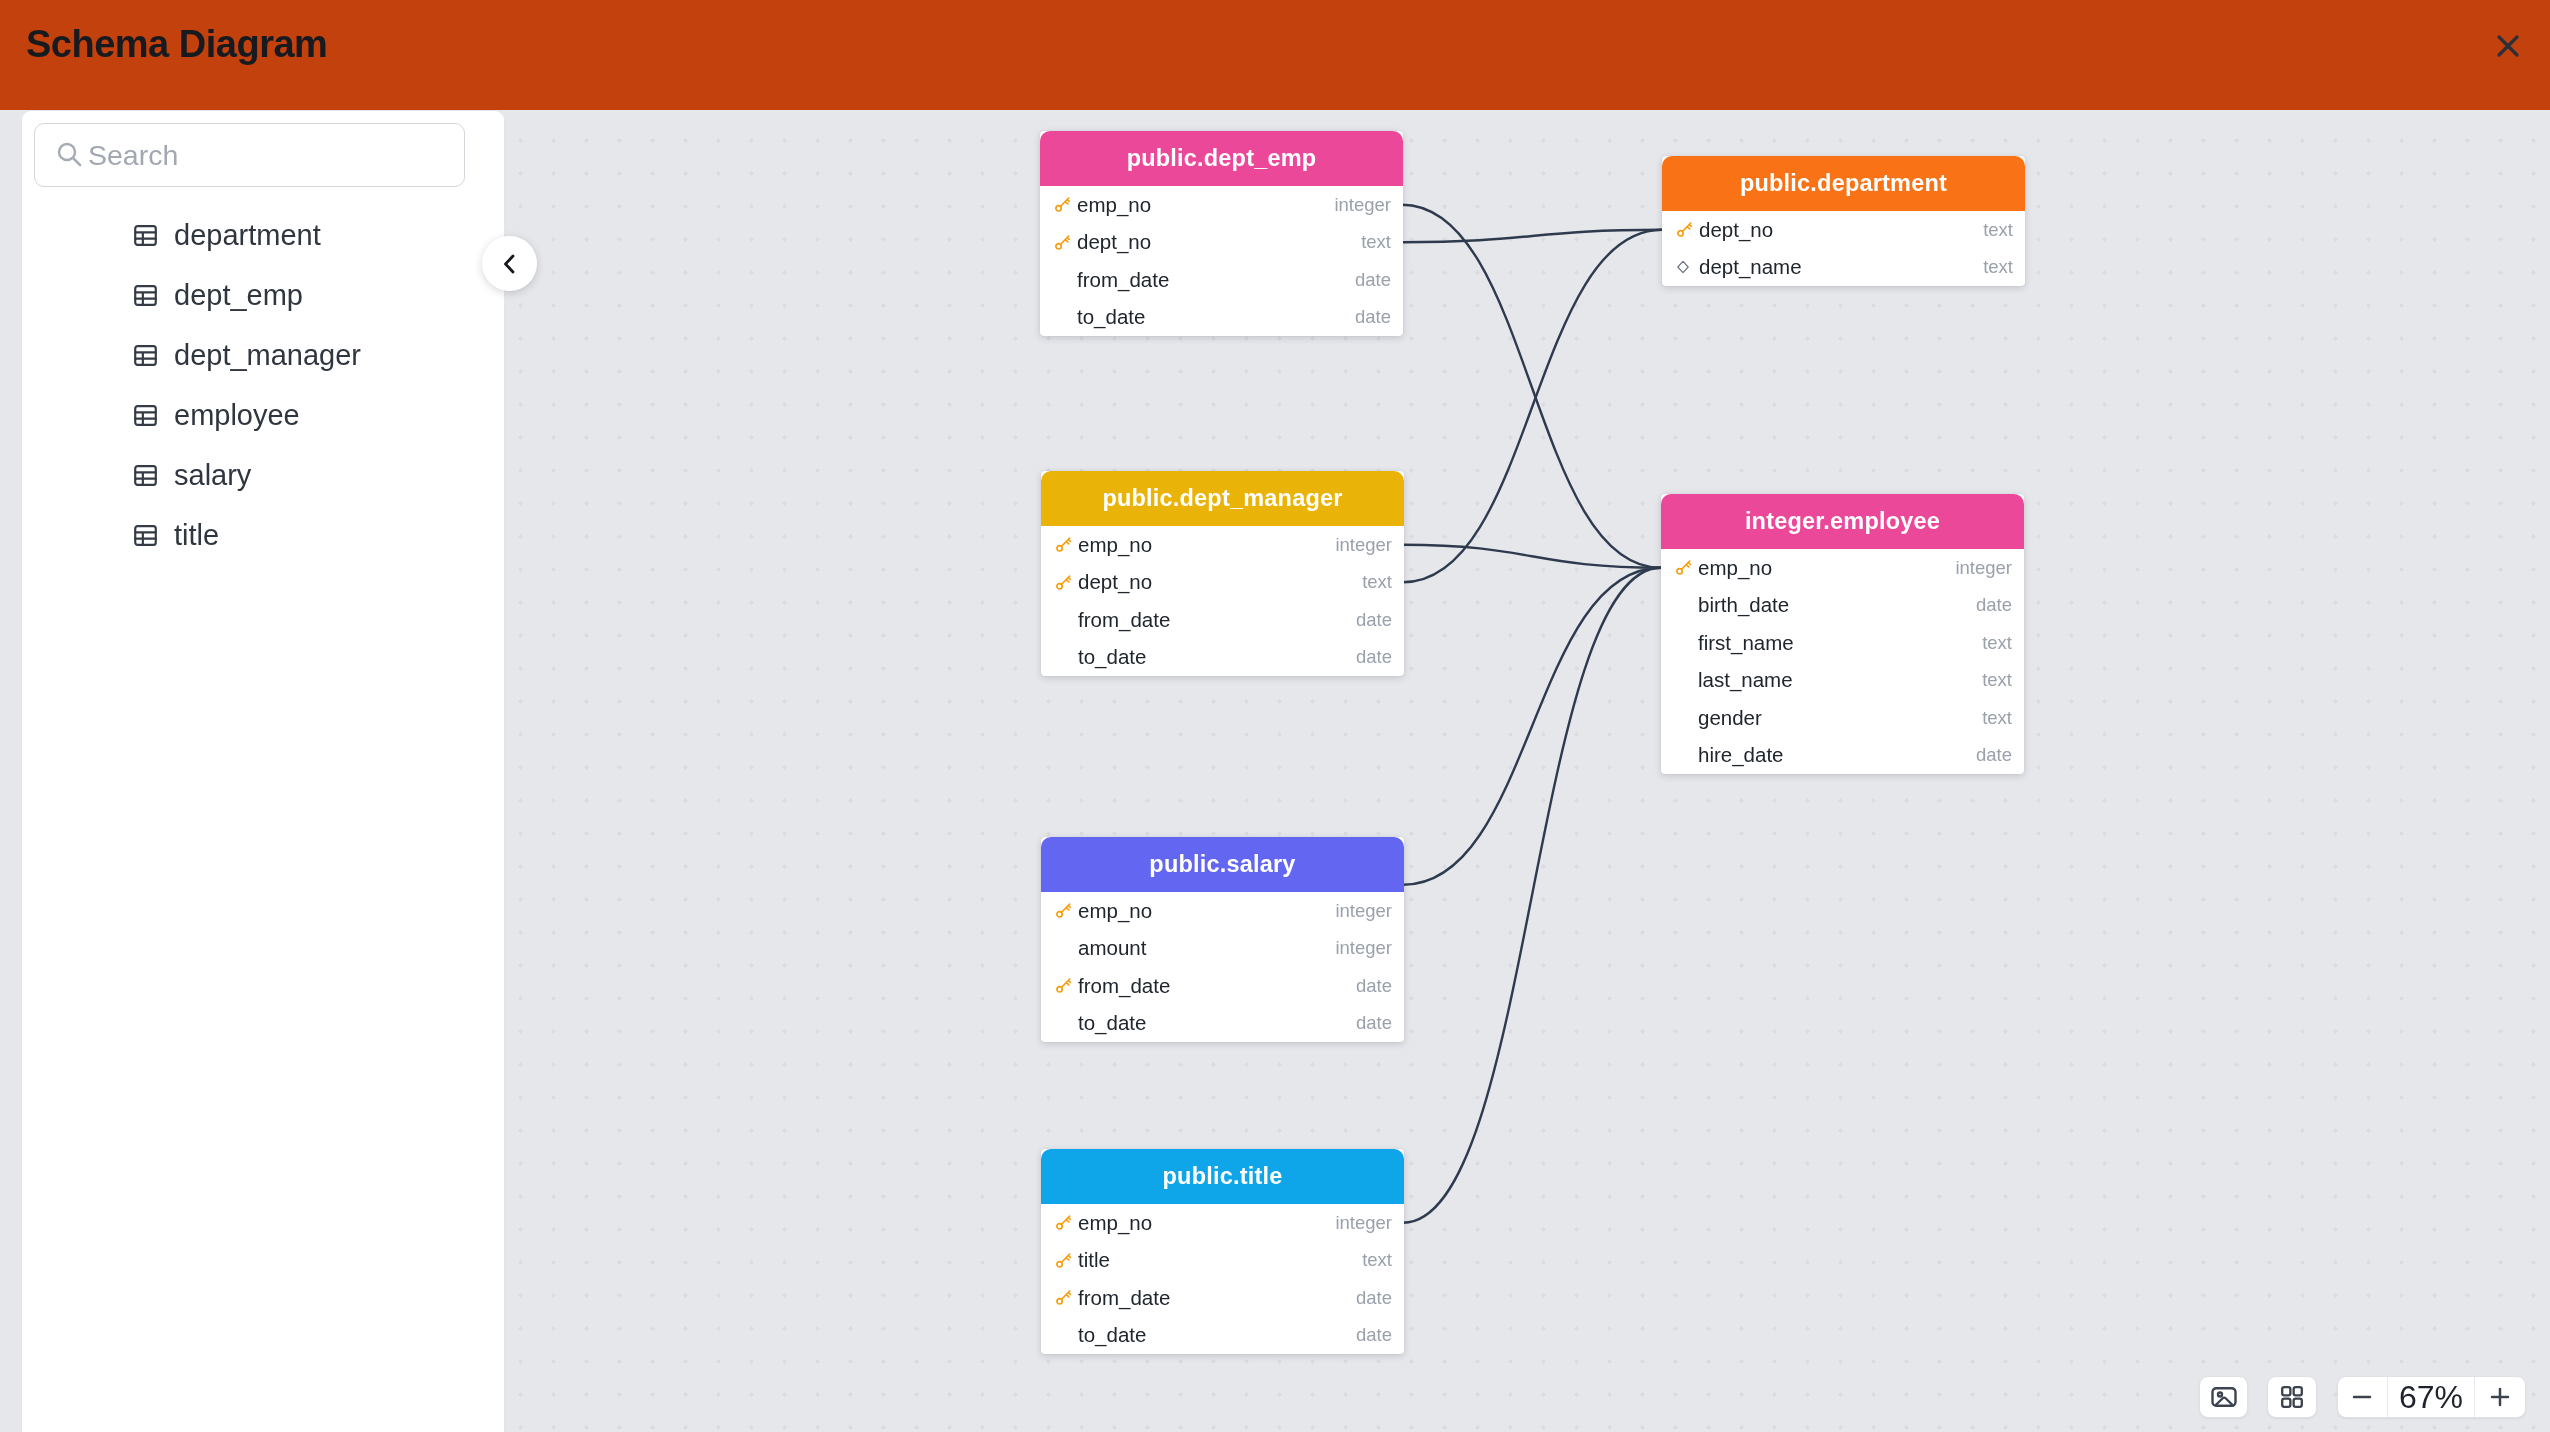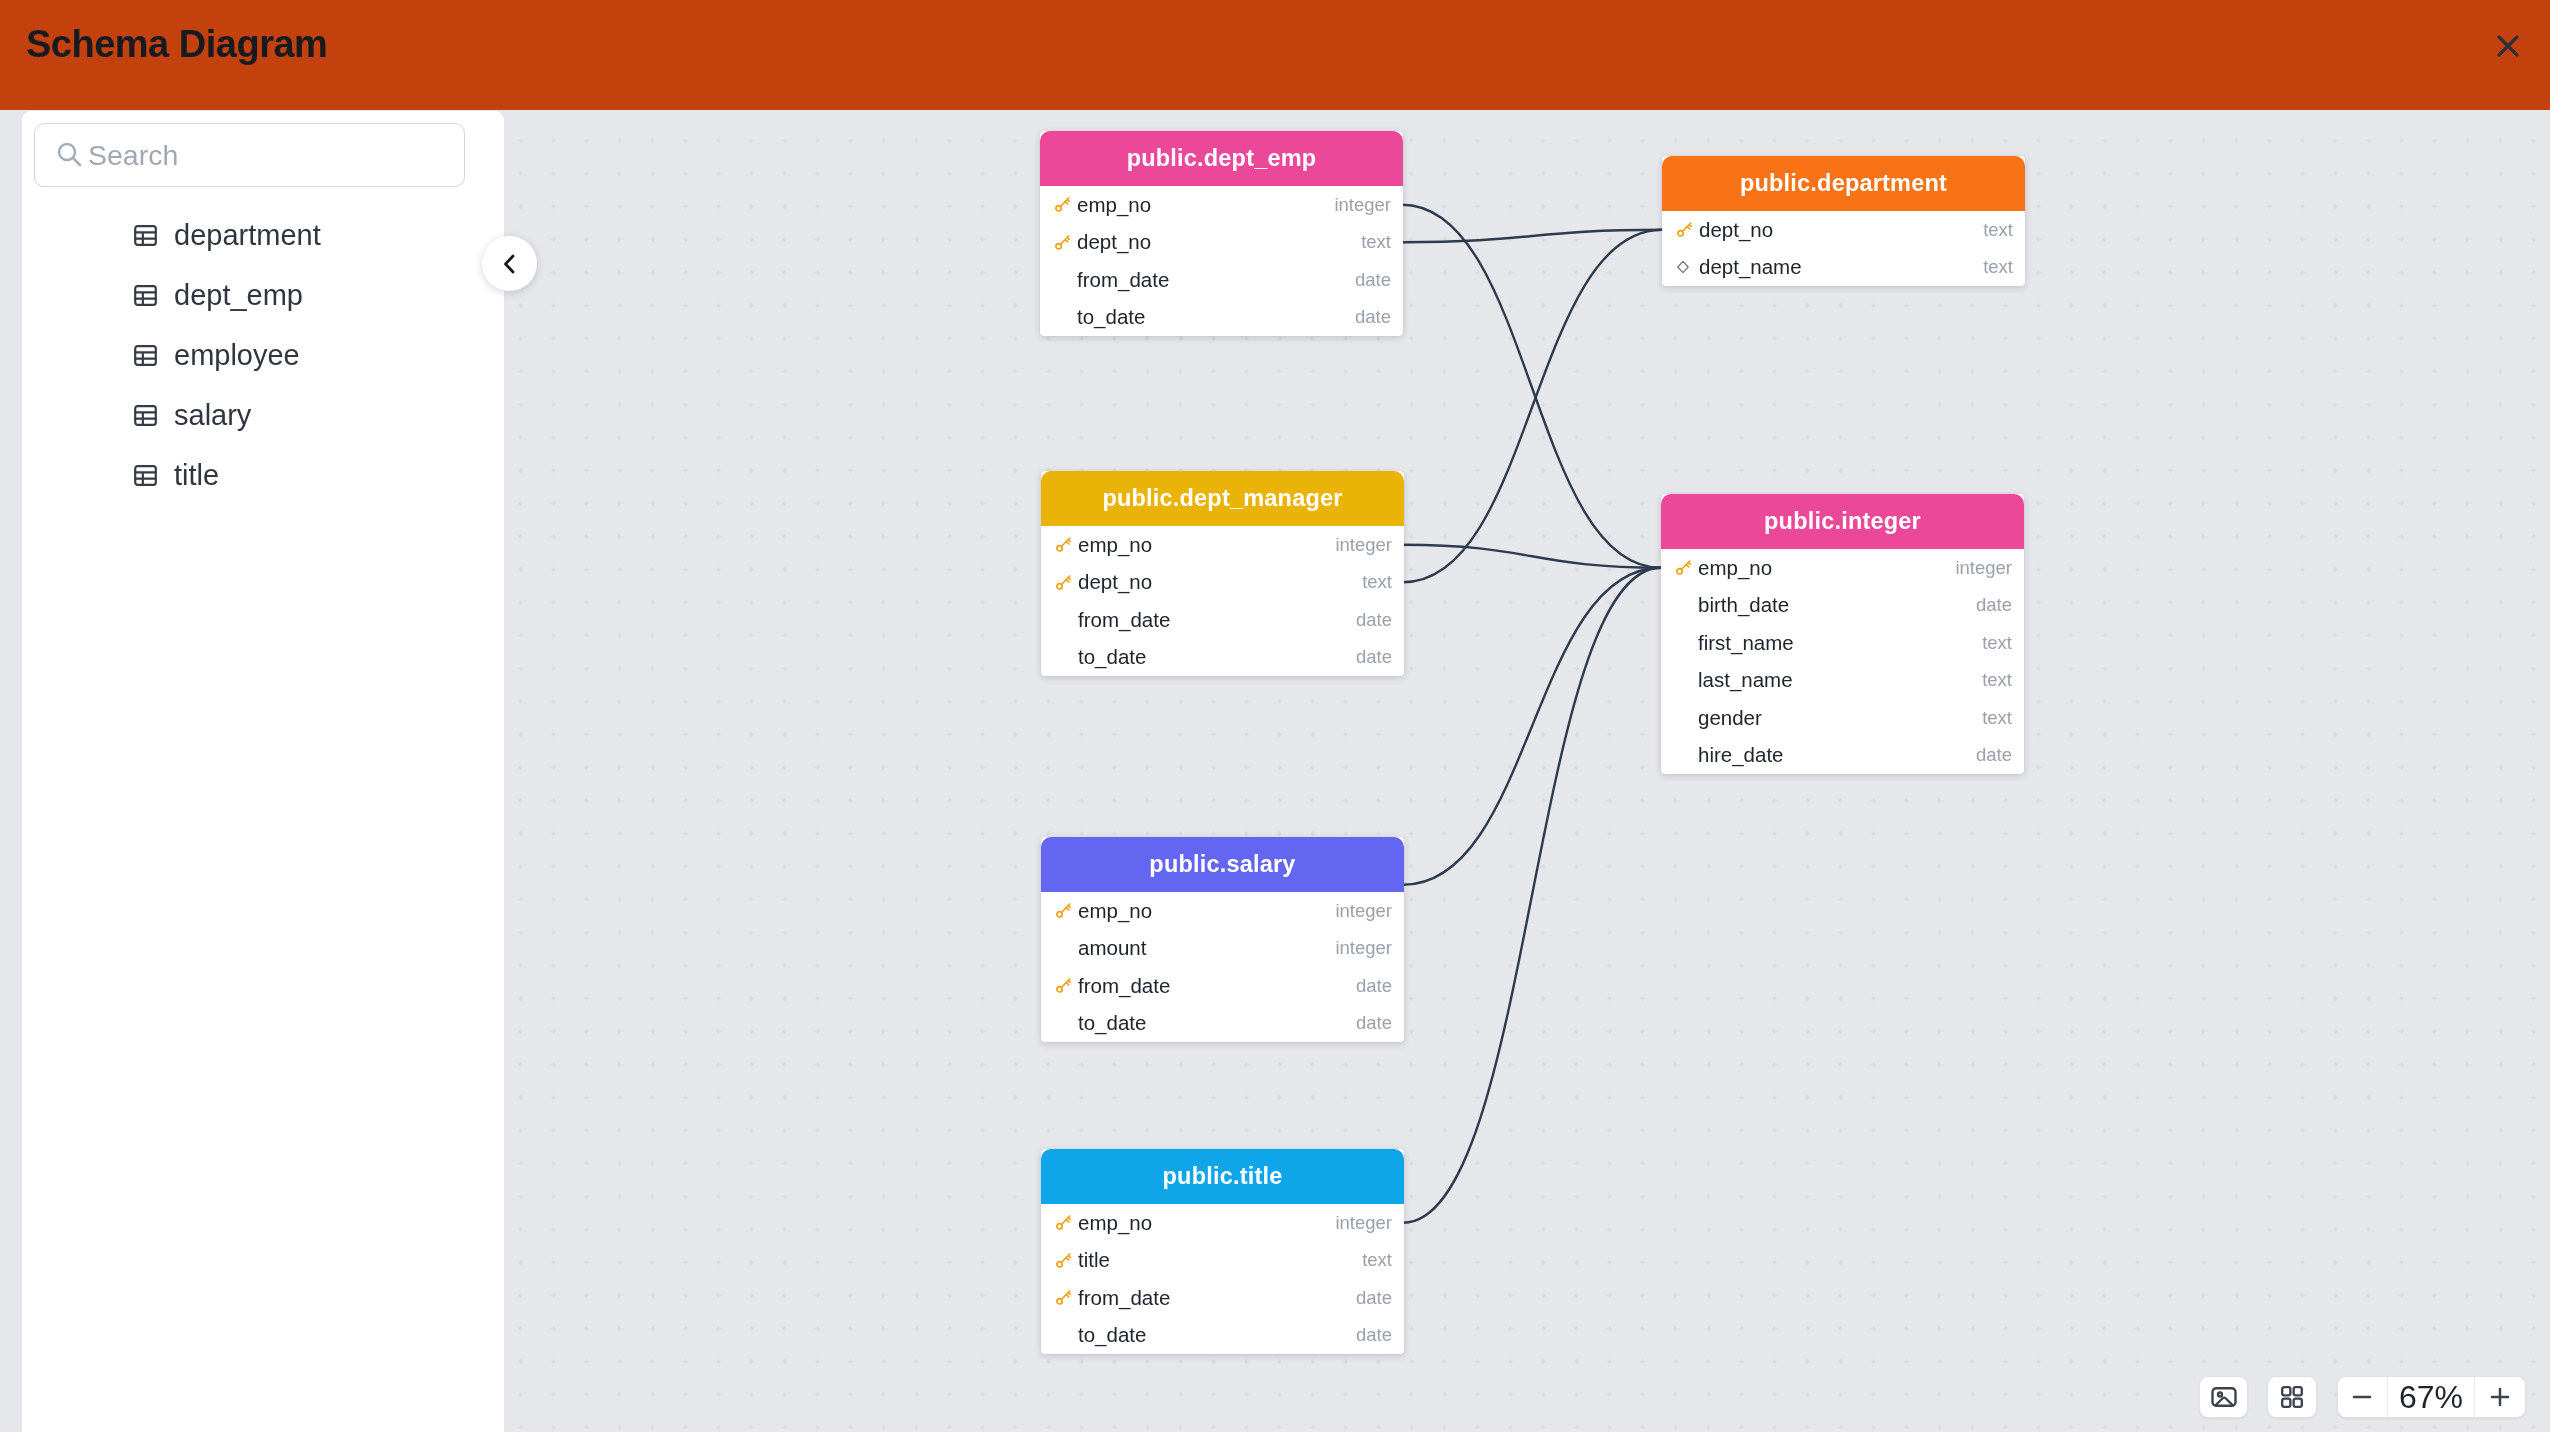--- a/index.html
+++ b/index.html
@@ -186,21 +186,21 @@
           <div class="col-name">from_date</div>
           <div class="col-type">date</div>
         </div>
         <div class="node-row">
           <div class="icon-slot"></div>
           <div class="col-name">to_date</div>
           <div class="col-type">date</div>
         </div>
       </div>
       <div class="node" style="left: 1661px; top: 494px;">
-        <div class="node-header" style="background: rgb(236, 72, 153);">public.integer</div>
+        <div class="node-header" style="background: rgb(236, 72, 153);">integer.employee</div>
         <div class="node-row">
           <div class="icon-slot">
             <svg width="19" height="19" viewBox="0 0 24 24" fill="none" stroke="#f59e0b" stroke-width="2.1" stroke-linecap="round" stroke-linejoin="round">
               <circle cx="7" cy="16.8" r="3.4"></circle>
               <path d="M9.6 14.2 L19.8 4 M15.6 8.2 l3 3 M18.1 5.7 l2.4 2.4"></path>
             </svg>
           </div>
           <div class="col-name">emp_no</div>
           <div class="col-type">integer</div>
         </div>
@@ -363,20 +363,29 @@
           </span>
           <span>dept_emp</span>
         </div>
         <div class="tree-row item-row">
           <span class="tbl-ic">
             <svg width="29" height="29" viewBox="0 0 24 24" fill="none" stroke="#343b45" stroke-width="1.8" stroke-linecap="round">
               <rect x="3.5" y="4.2" width="17" height="15.6" rx="2"></rect>
               <path d="M3.5 9.4 H20.5 M3.5 14.6 H20.5 M9.8 9.4 V19.8"></path>
             </svg>
           </span>
+          <span>dept_manager</span>
+        </div>
+        <div class="tree-row item-row">
+          <span class="tbl-ic">
+            <svg width="29" height="29" viewBox="0 0 24 24" fill="none" stroke="#343b45" stroke-width="1.8" stroke-linecap="round">
+              <rect x="3.5" y="4.2" width="17" height="15.6" rx="2"></rect>
+              <path d="M3.5 9.4 H20.5 M3.5 14.6 H20.5 M9.8 9.4 V19.8"></path>
+            </svg>
+          </span>
           <span>employee</span>
         </div>
         <div class="tree-row item-row">
           <span class="tbl-ic">
             <svg width="29" height="29" viewBox="0 0 24 24" fill="none" stroke="#343b45" stroke-width="1.8" stroke-linecap="round">
               <rect x="3.5" y="4.2" width="17" height="15.6" rx="2"></rect>
               <path d="M3.5 9.4 H20.5 M3.5 14.6 H20.5 M9.8 9.4 V19.8"></path>
             </svg>
           </span>
           <span>salary</span>

